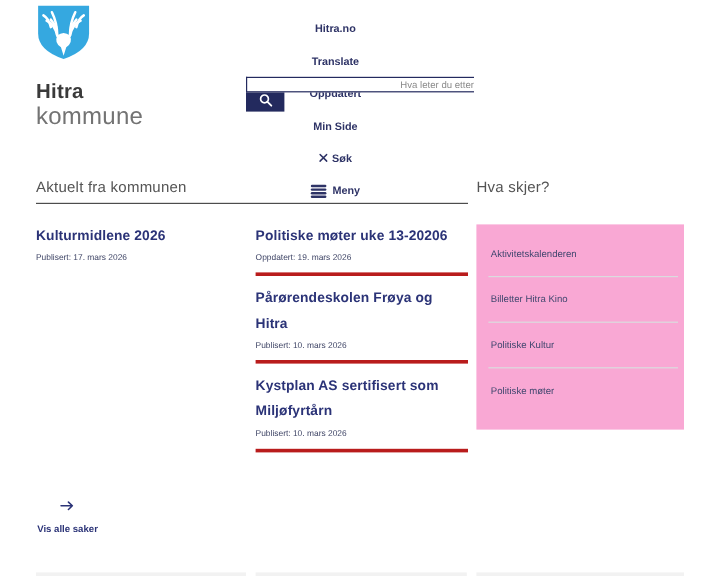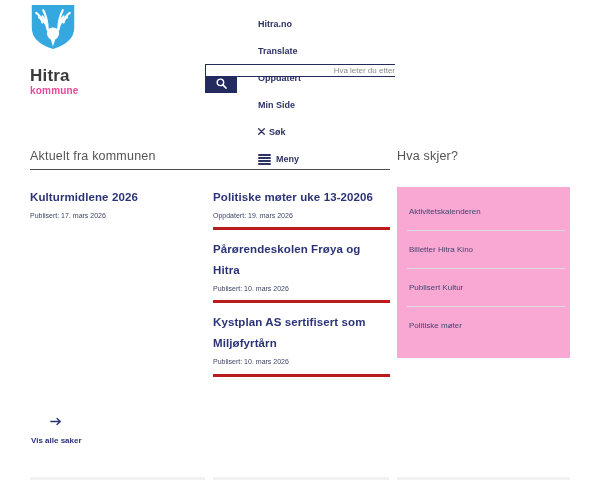--- a/index.html
+++ b/index.html
@@ -8,23 +8,23 @@
     background:#ffffff;
     font-family:"Liberation Sans", sans-serif;
     -webkit-font-smoothing:antialiased;
   }
   .abs{position:absolute;flex-direction:column;}
 
   
   .logo{left:30px;top:4px;display:flex;align-items:flex-start;gap:7px;cursor:pointer;}
   .logo-text{padding-top:6px;line-height:1;}
   .logo-title{font-size:17px;font-weight:600;color:#3a3a3a;letter-spacing:.2px;}
-  .logo-sub{font-size:10px;font-weight:700;color:#ec4899;margin-top:2px;letter-spacing:.2px;}
+  .logo-sub{font-size:20px;font-weight:400;color:#737373;margin-top:2px;letter-spacing:.2px;}
 
-  .topnav{left:258px;top:19px;display:flex;gap:17px;}
+  .topnav{left:258px;top:19px;display:flex;align-items:center;gap:17px;}
   .topnav .navlink{
     font-size:9px;font-weight:700;color:#2e3366;cursor:pointer;white-space:nowrap;
     display:flex;align-items:center;gap:4px;
   }
   .burger{display:flex;flex-direction:column;gap:1.4px;margin-right:1px;}
   .burger i{display:block;width:13px;height:1.7px;background:#2e3366;border-radius:1px;}
 
   .search-wrap{left:205px;top:64px;width:190px;height:29px;display:flex;box-sizing:border-box;}
   .search-input{
     flex:1;min-width:0;border:1.5px solid #232a5e;border-right:none;outline:none;
@@ -168,21 +168,21 @@
 <div class="abs events-box">
   <div class="event-item">
     <span>Aktivitetskalenderen</span>
   </div>
   <div class="event-sep"></div>
   <div class="event-item">
     <span>Billetter Hitra Kino</span>
   </div>
   <div class="event-sep"></div>
   <div class="event-item">
-    <span>Publisert Kultur</span>
+    <span>Politiske Kultur</span>
   </div>
   <div class="event-sep"></div>
   <div class="event-item">
     <span>Politiske møter</span>
   </div>
 </div>
 
 <div class="abs card-strip strip-1"></div>
 <div class="abs card-strip strip-2"></div>
 <div class="abs card-strip strip-3"></div>

